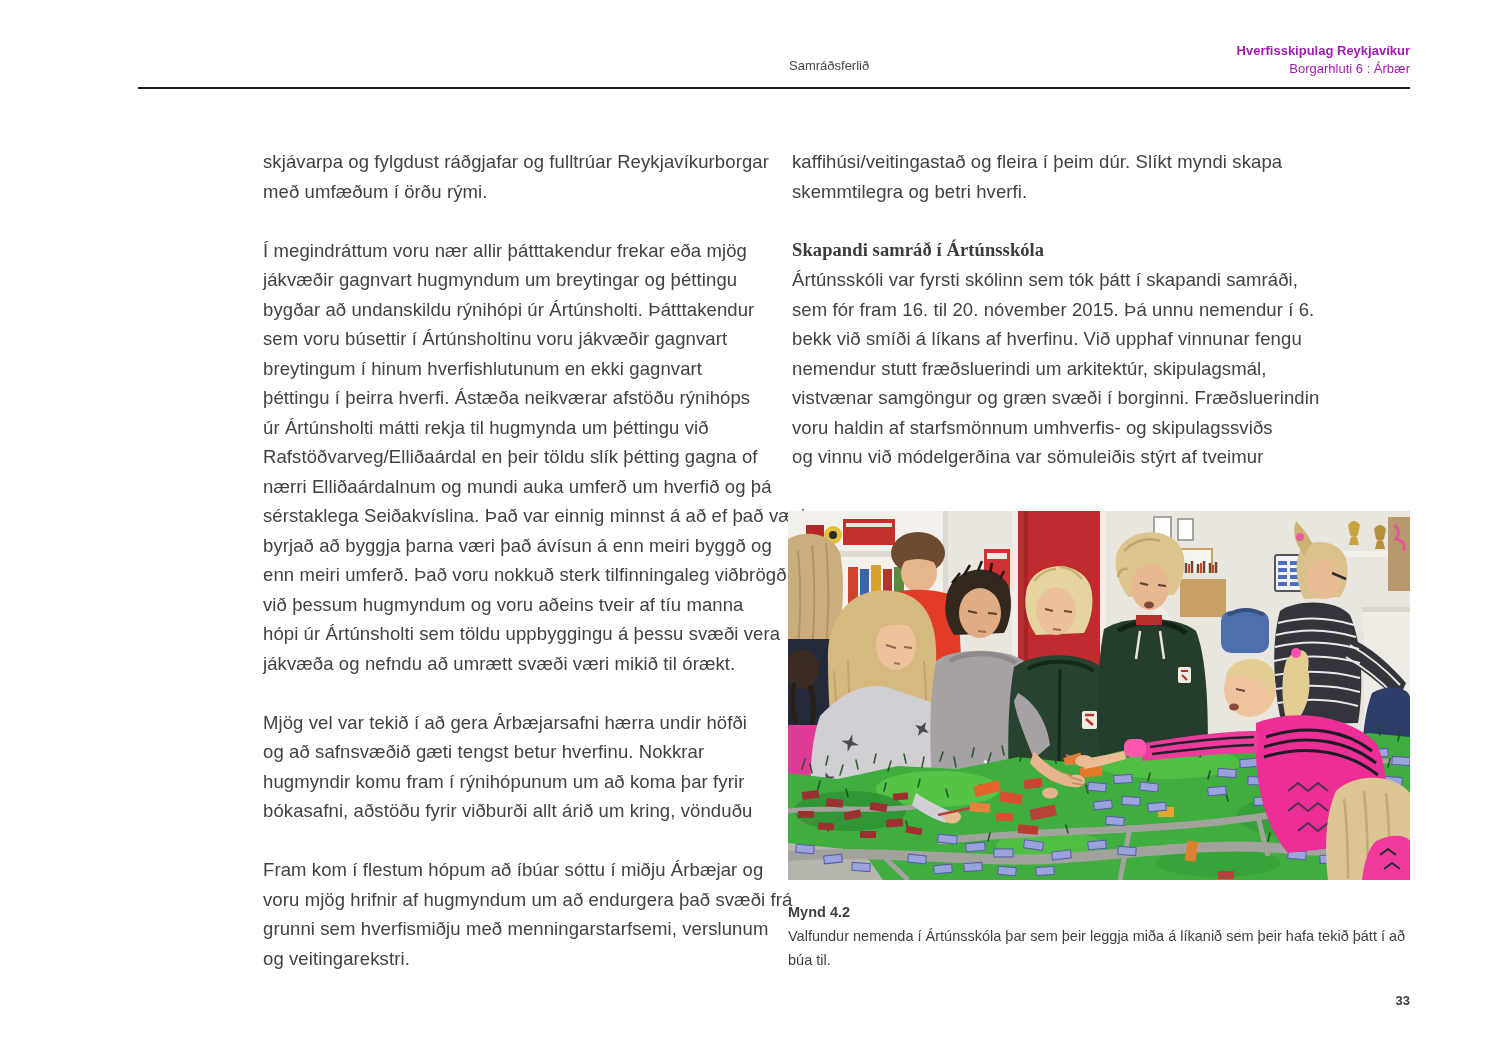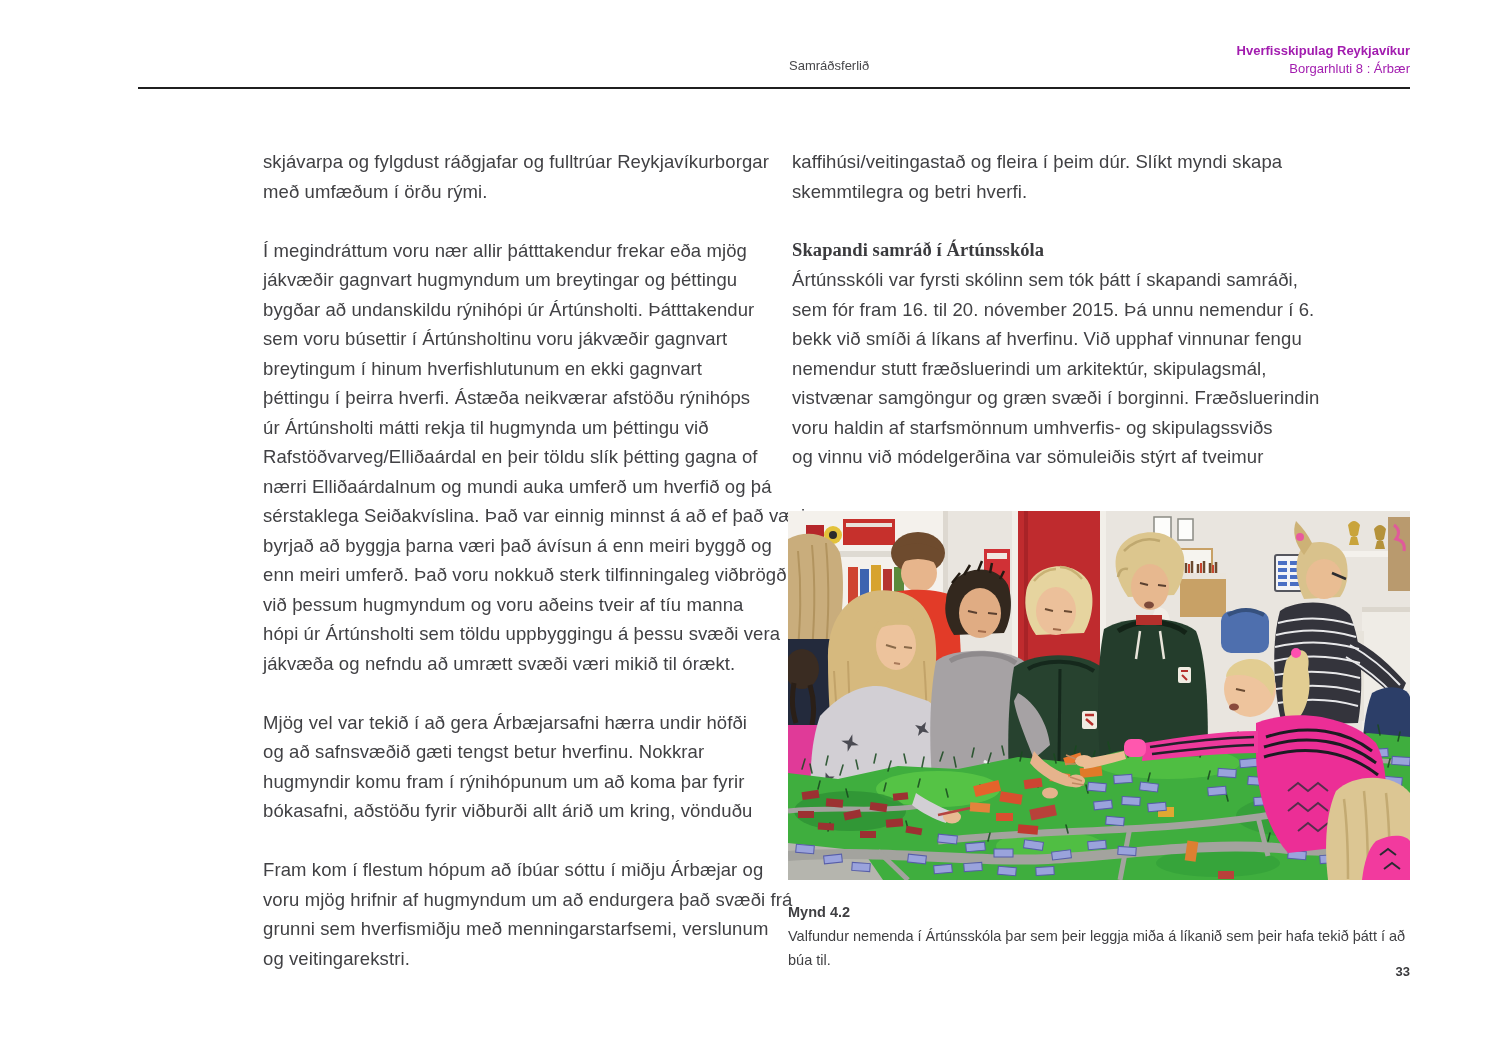--- a/index.html
+++ b/index.html
@@ -30,30 +30,30 @@
   .figure{
     position:absolute;left:788px;top:511px;width:622px;height:369px;overflow:hidden;background:#e9e6e1;
   }
   .figure svg{display:block;width:622px;height:369px;}
   .caption{
     position:absolute;left:788px;top:900px;width:630px;font-size:14.5px;line-height:24px;color:#3f3f42;
   }
   .caption .cap-label{font-weight:700;display:block;}
   .caption .cap-text{white-space:pre-line;display:block;}
   .pageno{
-    position:absolute;right:90px;top:964px;font-size:13px;font-weight:700;color:#3a3a3d;
+    position:absolute;right:90px;top:993px;font-size:13px;font-weight:700;color:#3a3a3d;
   }
 </style>
 </head>
 <body>
 
 <div class="hdr-label">Samráðsferlið</div>
 <div class="hdr-right">
   <div class="t1">Hverfisskipulag Reykjavíkur</div>
-  <div class="t2">Borgarhluti 8 : Árbær</div>
+  <div class="t2">Borgarhluti 6 : Árbær</div>
 </div>
 <div class="rule"></div>
 
 <div class="col col-left">
   <p>skjávarpa og fylgdust ráðgjafar og fulltrúar Reykjavíkurborgar
 með umfæðum í örðu rými.</p>
   <p>Í megindráttum voru nær allir þátttakendur frekar eða mjög
 jákvæðir gagnvart hugmyndum um breytingar og þéttingu
 bygðar að undanskildu rýnihópi úr Ártúnsholti. Þátttakendur
 sem voru búsettir í Ártúnsholtinu voru jákvæðir gagnvart

